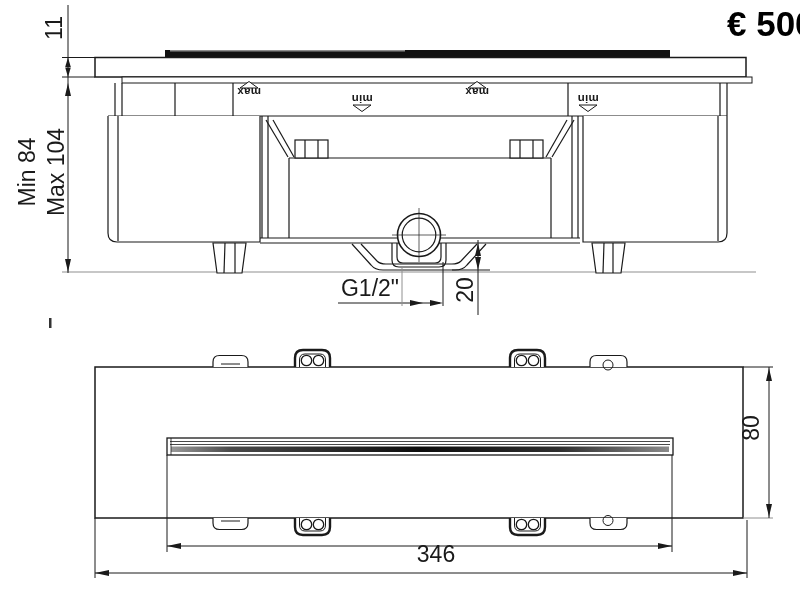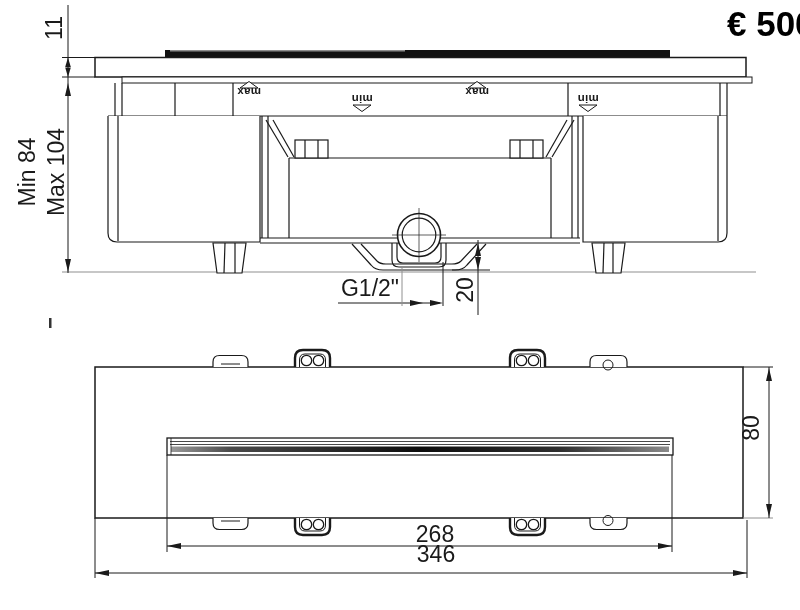--- a/index.html
+++ b/index.html
@@ -235,19 +235,18 @@
   <div class="lbl rot180 marker" style="left:345px;top:92px;width:34px;height:14px;">min</div>
 
   <div class="lbl rot180 marker" style="left:460px;top:85px;width:34px;height:14px;">max</div>
 
   <div class="lbl rot180 marker" style="left:571px;top:92px;width:34px;height:14px;">min</div>
 
   <div class="lbl" style="left:330px;top:276px;width:80px;height:24px;">G1/2"</div>
 
   <div class="lbl rot90" style="left:436px;top:277px;width:60px;height:26px;">20</div>
 
-  <div class="lbl" style="left:390px;top:522px;width:90px;height:24px;">268</div>
 
   <div class="lbl" style="left:391px;top:542px;width:90px;height:24px;">346</div>
 
   <div class="lbl rot90" style="left:722px;top:415px;width:60px;height:26px;">80</div>
 
 </div>
 
 </body></html>

